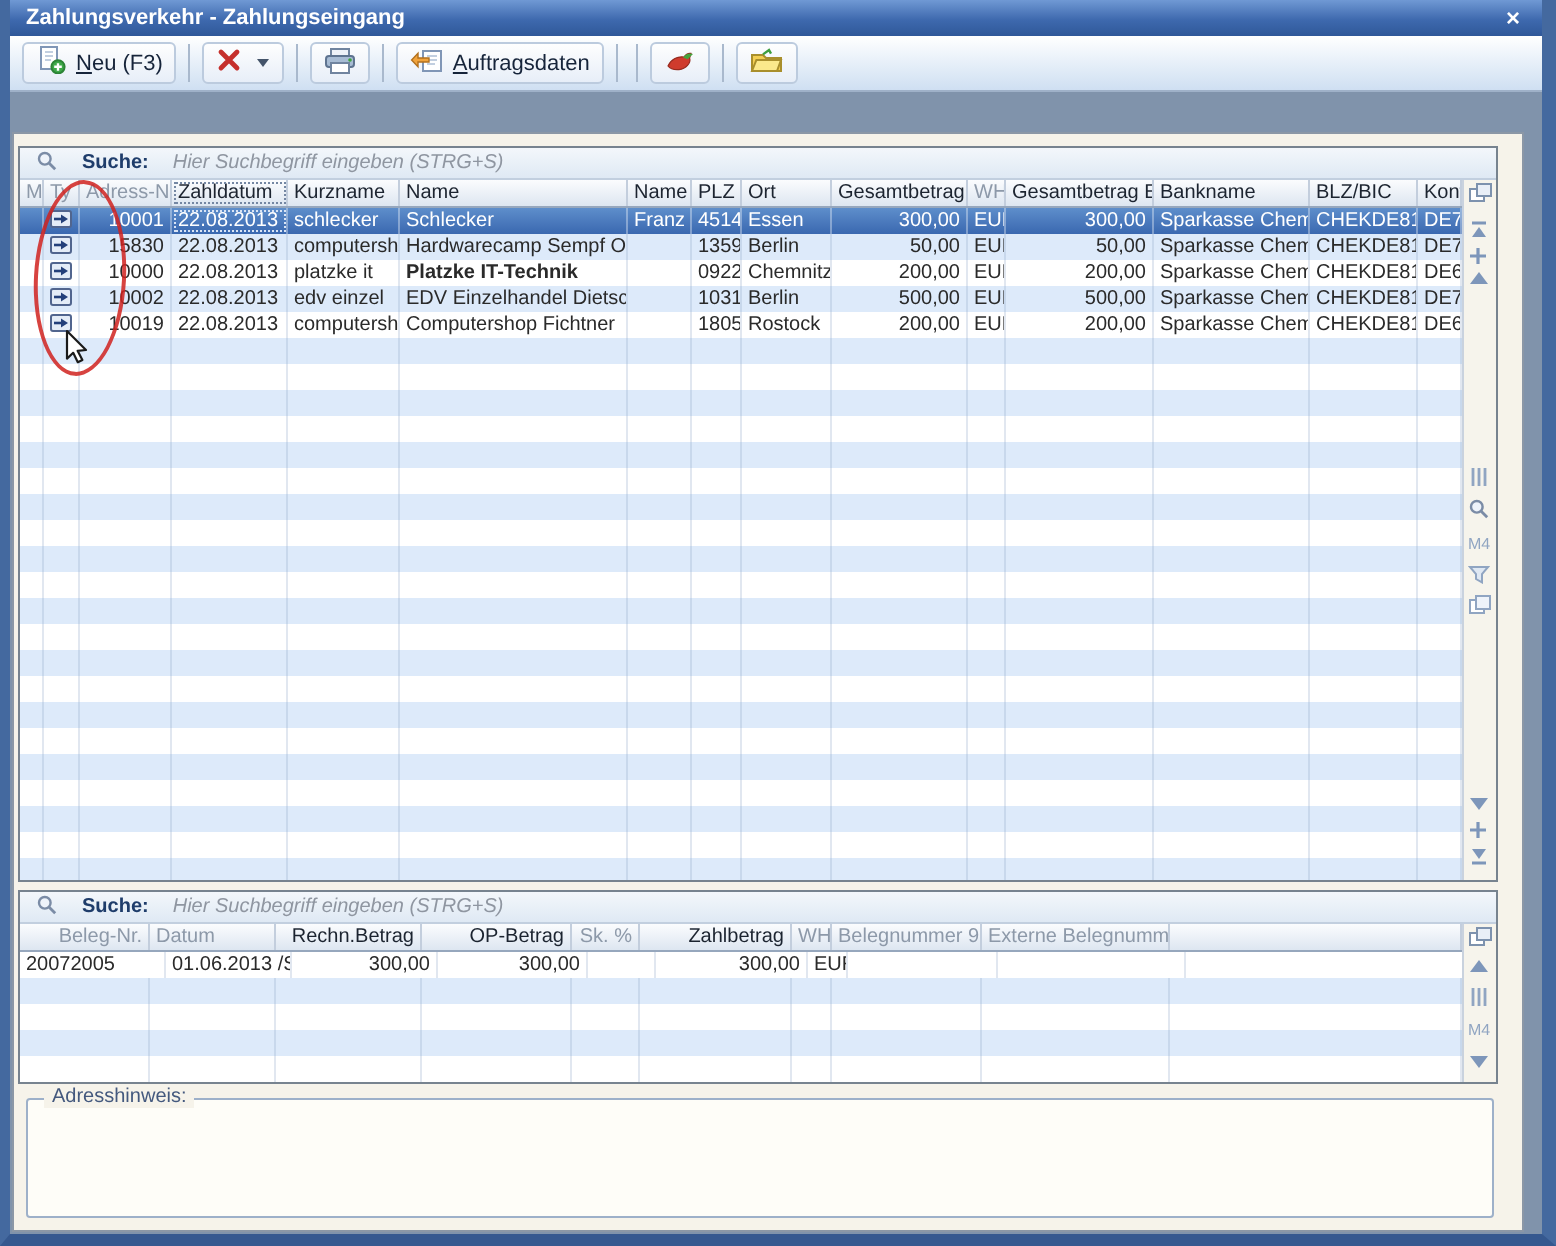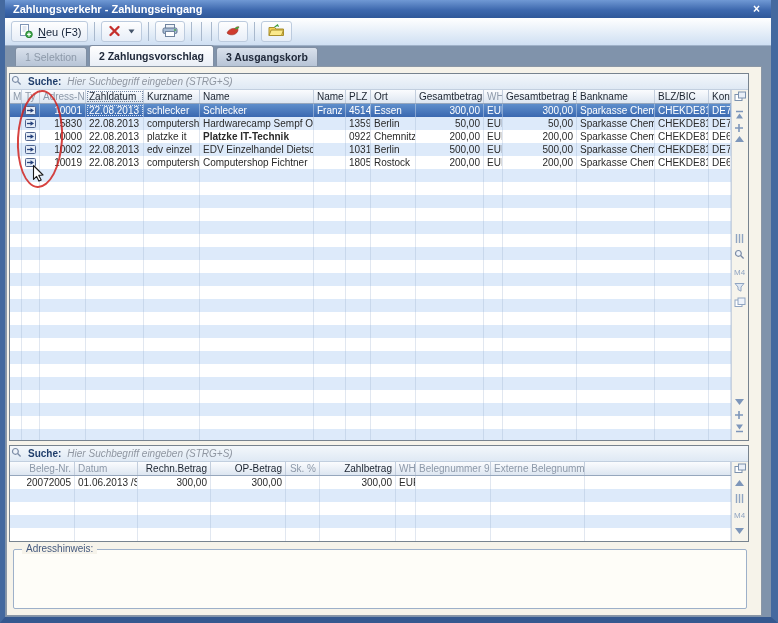--- a/index.html
+++ b/index.html
@@ -43,21 +43,21 @@
   .tab.bold{font-weight:bold;}
   
   .main-panel{
     position:absolute;left:1px;top:66px;width:756px;height:550px;
     background:#f6f3ea;border:1px solid #8b97a6;
   }
   .grid{position:absolute;background:#fff;border:1px solid #77838f;overflow:hidden;}
   #grid1{left:2px;top:6px;width:740px;height:368px;}
   #grid2{left:2px;top:378px;width:740px;height:97px;}
   .searchbar{
-    height:16px;display:flex;align-items:center;gap:6px;padding:0 1px;
+    height:16px;display:flex;align-items:center;gap:12px;padding:0 8px;
     background:linear-gradient(#f3f7fb,#dfe9f4);border-bottom:1px solid #c2cfdf;
     font-size:10px;color:#1f3d6b;
   }
   .searchbar .slabel{font-weight:bold;}
   .searchbar .sph{font-style:italic;color:#8f96a1;}
   .ghead{display:flex;height:14px;background:linear-gradient(#fbfcfe,#dde6f1);border-bottom:1px solid #96a7bd;}
   .hcell{
     font-size:10px;line-height:13px;padding:0 3px;border-right:1px solid #c3cedd;
     color:#1c2430;overflow:hidden;white-space:nowrap;flex:none;cursor:default;
   }
@@ -128,43 +128,46 @@
     <div class="sep"></div>
     <button class="tbtn">
       <span><svg width="16" height="13" viewBox="0 0 16 13">
             <rect x="3.5" y="0.5" width="9" height="4" fill="#eef2f8" stroke="#70849f"></rect>
             <rect x="1" y="4" width="14" height="5.5" rx="1.5" fill="#a8bcd4" stroke="#5f7490"></rect>
             <rect x="3.5" y="7.5" width="9" height="5" fill="#fff" stroke="#70849f"></rect>
             <circle cx="13" cy="6" r="0.9" fill="#41a53f"></circle>
           </svg></span>
     </button>
     <div class="sep"></div>
+    <button class="tbtn">
+      <span><svg width="16" height="13" viewBox="0 0 16 13">
+            <rect x="6.5" y="1.5" width="9" height="10" fill="#fff" stroke="#8096b6"></rect>
+            <path d="M8.5 4h5M8.5 6h5M8.5 8h4" stroke="#c2cfe0"></path>
+            <path d="M9.5 7H4v2.4L0.8 6 4 2.6V5h5.5z" fill="#f1a33c" stroke="#b2701d" stroke-width="0.7"></path>
+          </svg></span>
+      <span><span></span><u>A</u><span>uftragsdaten</span></span>
+    </button>
     <div class="sep"></div>
     <div class="sep"></div>
     <button class="tbtn">
       <span><svg width="16" height="13" viewBox="0 0 16 13">
             <path d="M2 9C3.5 5.5 7 4 10 4.5c.8-1.2 2.3-2 3.5-1.8L12.8 5c.8 2.5-1.8 5.5-5.3 5.8C5 11 3 10.3 2 9z" fill="#cf3b2d" stroke="#962a1f" stroke-width="0.6"></path>
             <path d="M9.5 4.8C10.5 3 13 2.2 14.5 3l-2.7 2.6z" fill="#46a33c"></path>
           </svg></span>
     </button>
     <div class="sep"></div>
     <button class="tbtn">
       <span><svg width="17" height="13" viewBox="0 0 17 13">
             <path d="M1 3.5h5.5L8 5h7.5v6.5H1z" fill="#f3cf53" stroke="#a98f2c"></path>
             <path d="M3.2 6h12.3l-2 5.5H1z" fill="#fbe98b" stroke="#a98f2c"></path>
             <path d="M6.5 3.2L9.5 1l1 1.8" fill="none" stroke="#3f9e3f" stroke-width="1.2"></path>
           </svg></span>
     </button>
   </div>
 
-  <div class="tabs">
-    <div class="tab disabled">1 Selektion</div>
-    <div class="tab active">2 Zahlungsvorschlag</div>
-    <div class="tab bold">3 Ausgangskorb</div>
-  </div>
 
   <div class="main-panel">
 
     <div class="grid" id="grid1">
       <div class="searchbar">
         <span><svg width="11" height="11" viewBox="0 0 11 11">
               <circle cx="4.4" cy="4.4" r="2.9" fill="#eef3fa" stroke="#7b8ca6" stroke-width="1.2"></circle>
               <path d="M6.6 6.6l3 3" stroke="#7b8ca6" stroke-width="1.4"></path>
             </svg></span>
         <span class="slabel">Suche:</span>
@@ -736,21 +739,21 @@
           <div class="hcell" style="width: 75px; text-align: right;">OP-Betrag</div>
           <div class="hcell muted" style="width: 34px; text-align: right;">Sk. %</div>
           <div class="hcell" style="width: 76px; text-align: right;">Zahlbetrag</div>
           <div class="hcell muted" style="width: 20px;">WHR</div>
           <div class="hcell muted" style="width: 75px;">Belegnummer 9</div>
           <div class="hcell muted" style="width: 94px;">Externe Belegnummer</div>
           <div class="hcell" style="width: 146px;"></div>
         </div>
       <div class="gbody">
           <div class="row">
-            <div class="cell" style="width: 65px; text-align: right;">20072005</div>
+            <div class="cell" style="width: 73px; ">20072005</div>
             <div class="cell" style="width: 63px;">01.06.2013 /Sa</div>
             <div class="cell" style="width: 73px; text-align: right;">300,00</div>
             <div class="cell" style="width: 75px; text-align: right;">300,00</div>
             <div class="cell" style="width: 34px; text-align: right;"></div>
             <div class="cell" style="width: 76px; text-align: right;">300,00</div>
             <div class="cell" style="width: 20px;">EUR</div>
             <div class="cell" style="width: 75px;"></div>
             <div class="cell" style="width: 94px;"></div>
             <div class="cell" style="width: 146px;"></div>
           </div>

